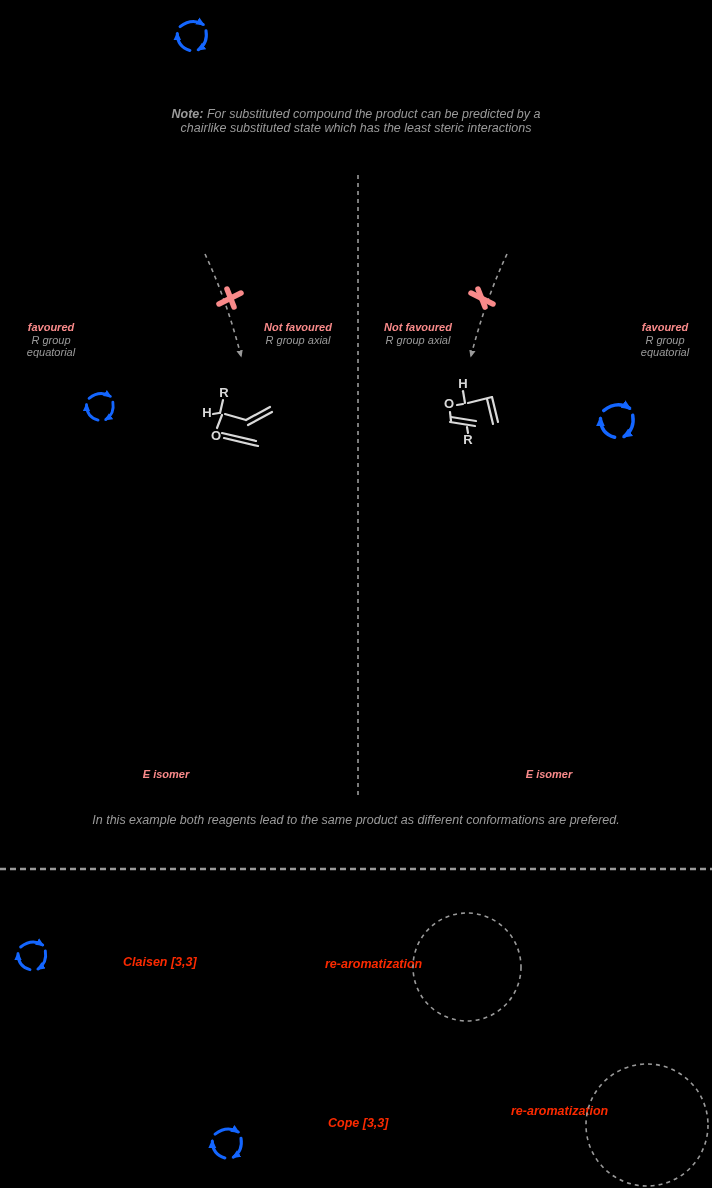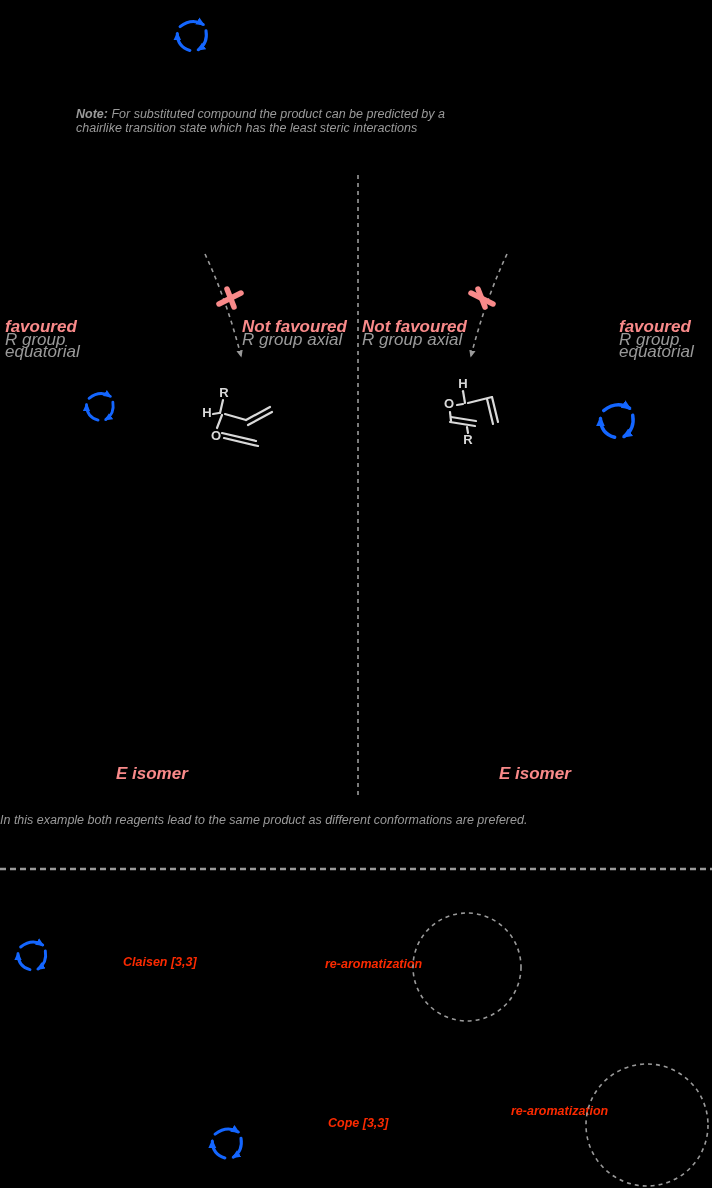--- a/index.html
+++ b/index.html
@@ -9,23 +9,23 @@
     background:var(--background,#000);
     overflow:hidden;
     font-family:"Liberation Sans", sans-serif;
   }
   .abs { position:absolute; }
   .txt { font-style:italic; line-height:12.5px; }
   .gray { color:var(--gray-text,#9a9a9a); }
   .pink { color:var(--pink,#f98a8a); }
   .red  { color:var(--red,#fb2a00);margin-left:44px; }
   .bold { font-weight:bold; }
-  .center { text-align:left; }
+  .center { text-align:center; }
   .fs12 { font-size:12.5px; line-height:14px; }
-  .fs11 { font-size:17px; }
+  .fs11 { font-size:11px; }
   svg { display:block; overflow:visible; }
   .blue-arc { fill:none; stroke:var(--blue,#1466ff); stroke-width:4.4; stroke-linecap:round; }
   .blue-fill { fill:var(--blue,#1466ff); }
   .gray-fill { fill:var(--gray-text,#9a9a9a); }
   .dash { fill:none; stroke:var(--gray-text,#9a9a9a); stroke-width:1.6; stroke-dasharray:4 4; }
   .dash-thick { fill:none; stroke:var(--gray-text,#9a9a9a); stroke-width:2.5; stroke-dasharray:6 4; }
   .pinkline { stroke:var(--pink,#f98a8a); stroke-width:5.5; stroke-linecap:round; }
   .struct { stroke:var(--structure,#d9d9d9); stroke-width:2.2; stroke-linecap:round; fill:none; }
   .atom { fill:var(--structure,#d9d9d9); font-weight:bold; font-size:13px; font-family:"Liberation Sans",sans-serif; }
 </style>
@@ -52,21 +52,21 @@
 
   <svg class="abs" style="left:171px;top:13px" width="42" height="44" viewBox="0 0 60 56">
     <use href="#cycle-arrows"></use>
   </svg>
 
   <div class="abs txt gray fs12 center" style="left:76px;top:107px;width:560px">
     <div>
       <span class="bold">Note:</span>
       <span>For substituted compound the product can be predicted by a</span>
     </div>
-    <div>chairlike transition state which has the least steric interactions</div>
+    <div>chairlike substituted state which has the least steric interactions</div>
   </div>
 
   <svg class="abs" style="left:354px;top:175px" width="8" height="620">
     <line class="dash" x1="4" y1="0" x2="4" y2="620"></line>
   </svg>
 
   <svg class="abs" style="left:193px;top:246px" width="64" height="122" viewBox="0 0 64 122">
     <path class="dash" d="M12,8 Q34,55 48,110" marker-end="url(#ah-gray)"></path>
     <line class="pinkline" x1="26" y1="58" x2="48" y2="47"></line>
     <line class="pinkline" x1="34" y1="43" x2="41" y2="61"></line>

